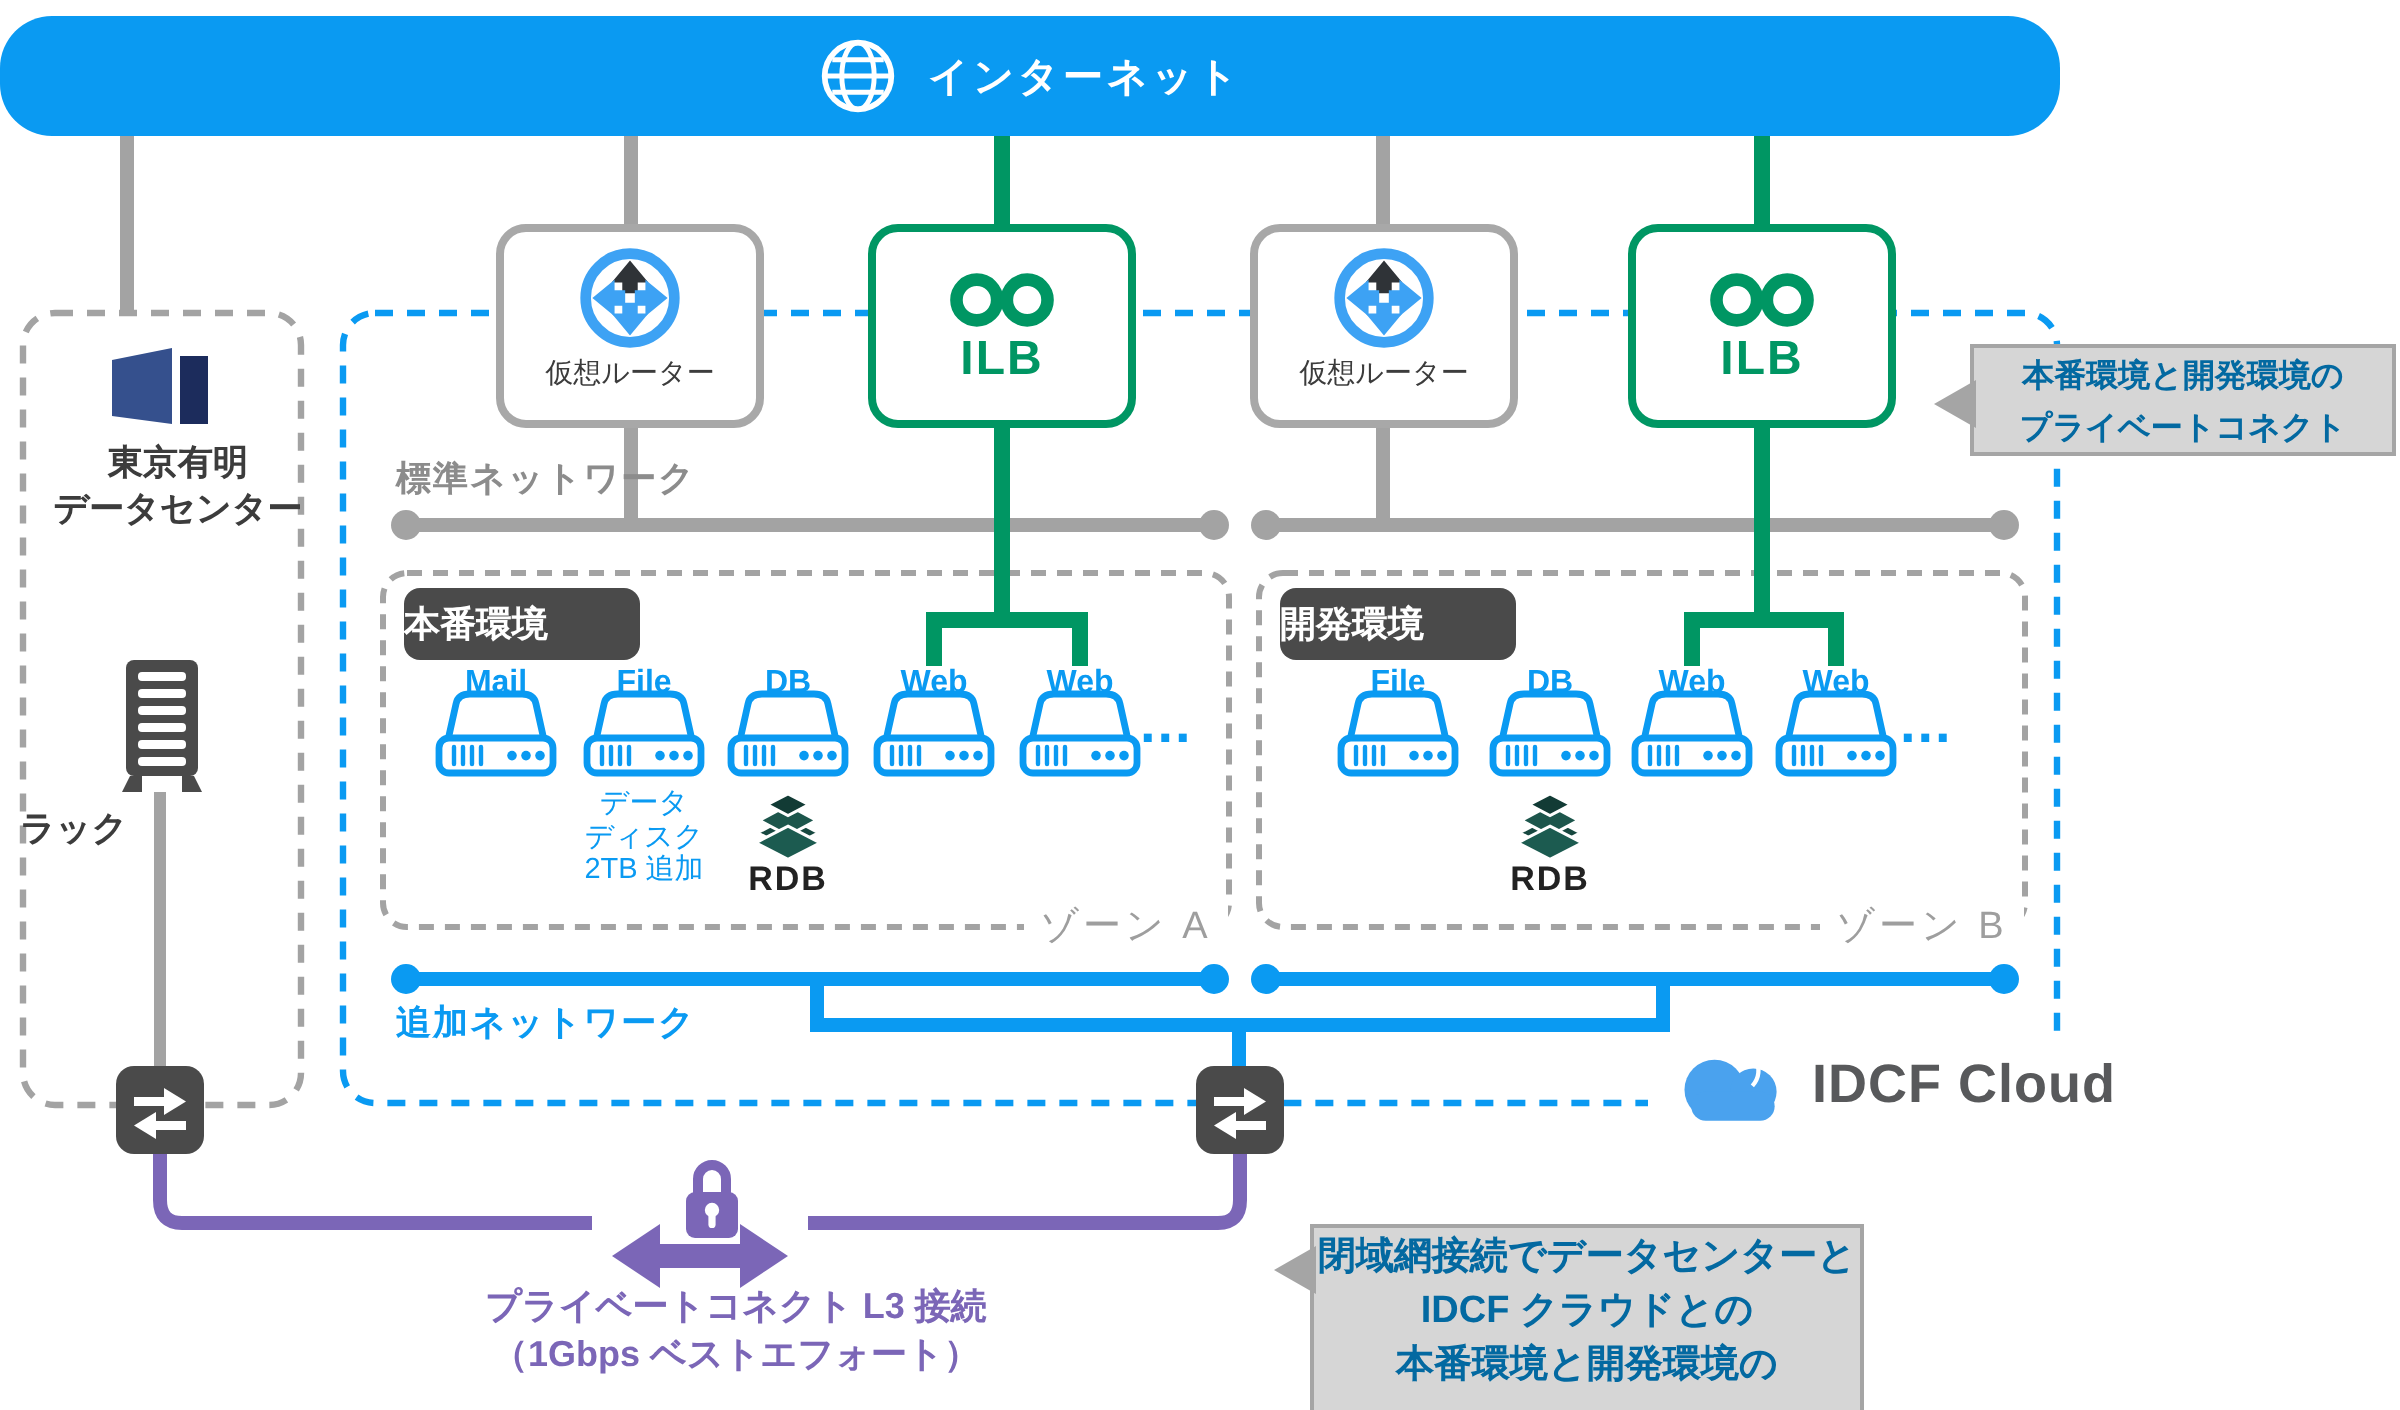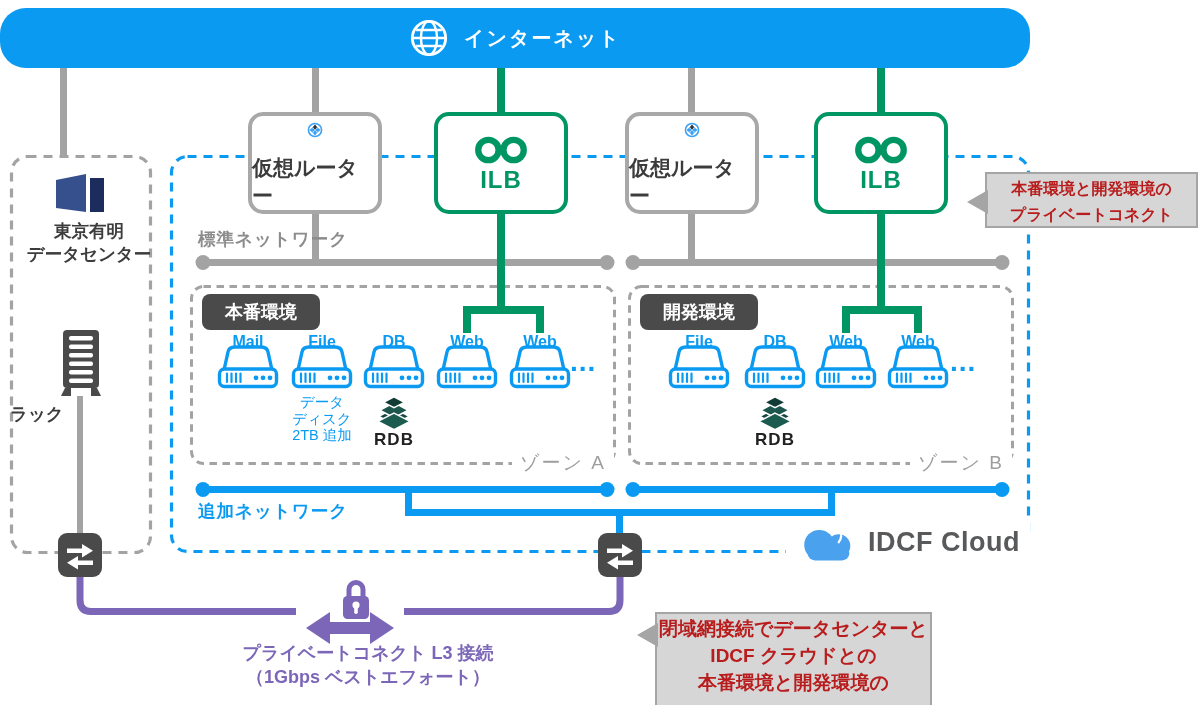--- a/index.html
+++ b/index.html
@@ -22,37 +22,37 @@
   
   .internet-bar{left:0;top:8px;width:1030px;height:60px;background:var(--blue);
     border-radius:26px;display:flex;align-items:center;justify-content:center;gap:15px}
   .internet-label{color:#fff;font-weight:bold;font-size:20px;letter-spacing:2px}
 
   
   .node{width:134px;height:102px;background:#fff;border-radius:15px;display:flex;
     flex-direction:column;align-items:center;justify-content:flex-start;top:112px;z-index:3}
   .node.router{border:4px solid #a8a8a8}
   .node.ilb{border:4px solid var(--green)}
-  .node-label{font-weight:bold;font-size:21px;color:var(--ink);margin-top:16px}
+  .node-label{font-weight:normal;font-size:14px;color:var(--ink);margin-top:2px}
   .ilb-label{font-weight:bold;font-size:24px;color:var(--green);letter-spacing:1px;margin-top:1px}
 
   
   .dc-name{left:18px;top:220px;width:142px;text-align:center;font-weight:bold;
     font-size:17.5px;line-height:23px;color:var(--ink)}
   .rack-label{left:10px;top:402px;width:142px;text-align:left;font-weight:bold;
     font-size:17.5px;color:var(--ink)}
 
   
   .net-label{font-weight:bold;font-size:17.5px;letter-spacing:1px}
   .std-label{left:198px;top:227px;color:#8c8c8c}
   .add-label{left:198px;top:499px;color:var(--blue)}
 
   
   .badge{top:294px;width:118px;height:36px;background:var(--dark);border-radius:8px;
-    color:#fff;font-weight:bold;font-size:18px;text-align:center;line-height:36px;z-index:4}
+    color:#fff;font-weight:bold;font-size:18px;line-height:36px;z-index:4}
 
   
   .server{top:340px;width:62px;height:56px;z-index:4}
   .server-icon{position:absolute;left:0;top:3px}
   .server-icon .shell{fill:#fff;stroke:var(--blue);stroke-width:3.4;stroke-linejoin:round}
   .server-icon .vents{fill:none;stroke:var(--blue);stroke-width:2.2;stroke-linecap:round}
   .server-icon .dot{fill:var(--blue)}
   .server-label{position:absolute;top:-7px;left:50%;transform:translateX(-50%);
     background:#fff;padding:0 2px;color:var(--blue);font-weight:bold;font-size:16px;line-height:18px;white-space:nowrap}
   .ellipsis{top:346px;color:var(--blue);font-weight:bold;font-size:28px;letter-spacing:1px;z-index:4}
@@ -62,26 +62,26 @@
   .rdb{z-index:4}
   .rdb-label{font-weight:bold;font-size:17px;color:#222;letter-spacing:1px;text-align:center;width:48px}
 
   .zone-label{top:450px;background:#fff;padding:0 8px;color:#9e9e9e;font-weight:normal;
     font-size:19px;letter-spacing:2px;z-index:4}
 
   
   .exchange{width:44px;height:44px;z-index:5}
 
   
-  .logo{left:786px;top:516px;background:#fff;padding:4px 10px;display:flex;
+  .logo{left:824px;top:516px;background:#fff;padding:4px 10px;display:flex;
     align-items:center;gap:8px;z-index:5}
   .logo-text{font-weight:bold;font-size:27px;color:#58595b;letter-spacing:0.5px}
 
   
-  .callout{background:#d6d6d6;border:2px solid #a5a5a5;color:#b91c1c;font-weight:bold;
+  .callout{background:#d6d6d6;border:2px solid #a5a5a5;color:#0369a1;font-weight:bold;
     text-align:center;z-index:6}
   .callout .tail{position:absolute;left:-20px;width:0;height:0;
     border-top:12px solid transparent;border-bottom:12px solid transparent;
     border-right:21px solid #a5a5a5}
   .callout1{left:985px;top:172px;width:213px;height:56px;font-size:16px;line-height:26px;padding-top:2px}
   .callout1 .tail{top:16px}
   .callout2{left:655px;top:612px;width:277px;height:104px;font-size:19px;line-height:27px;padding-top:1px}
   .callout2 .tail{top:9px}
 
   

